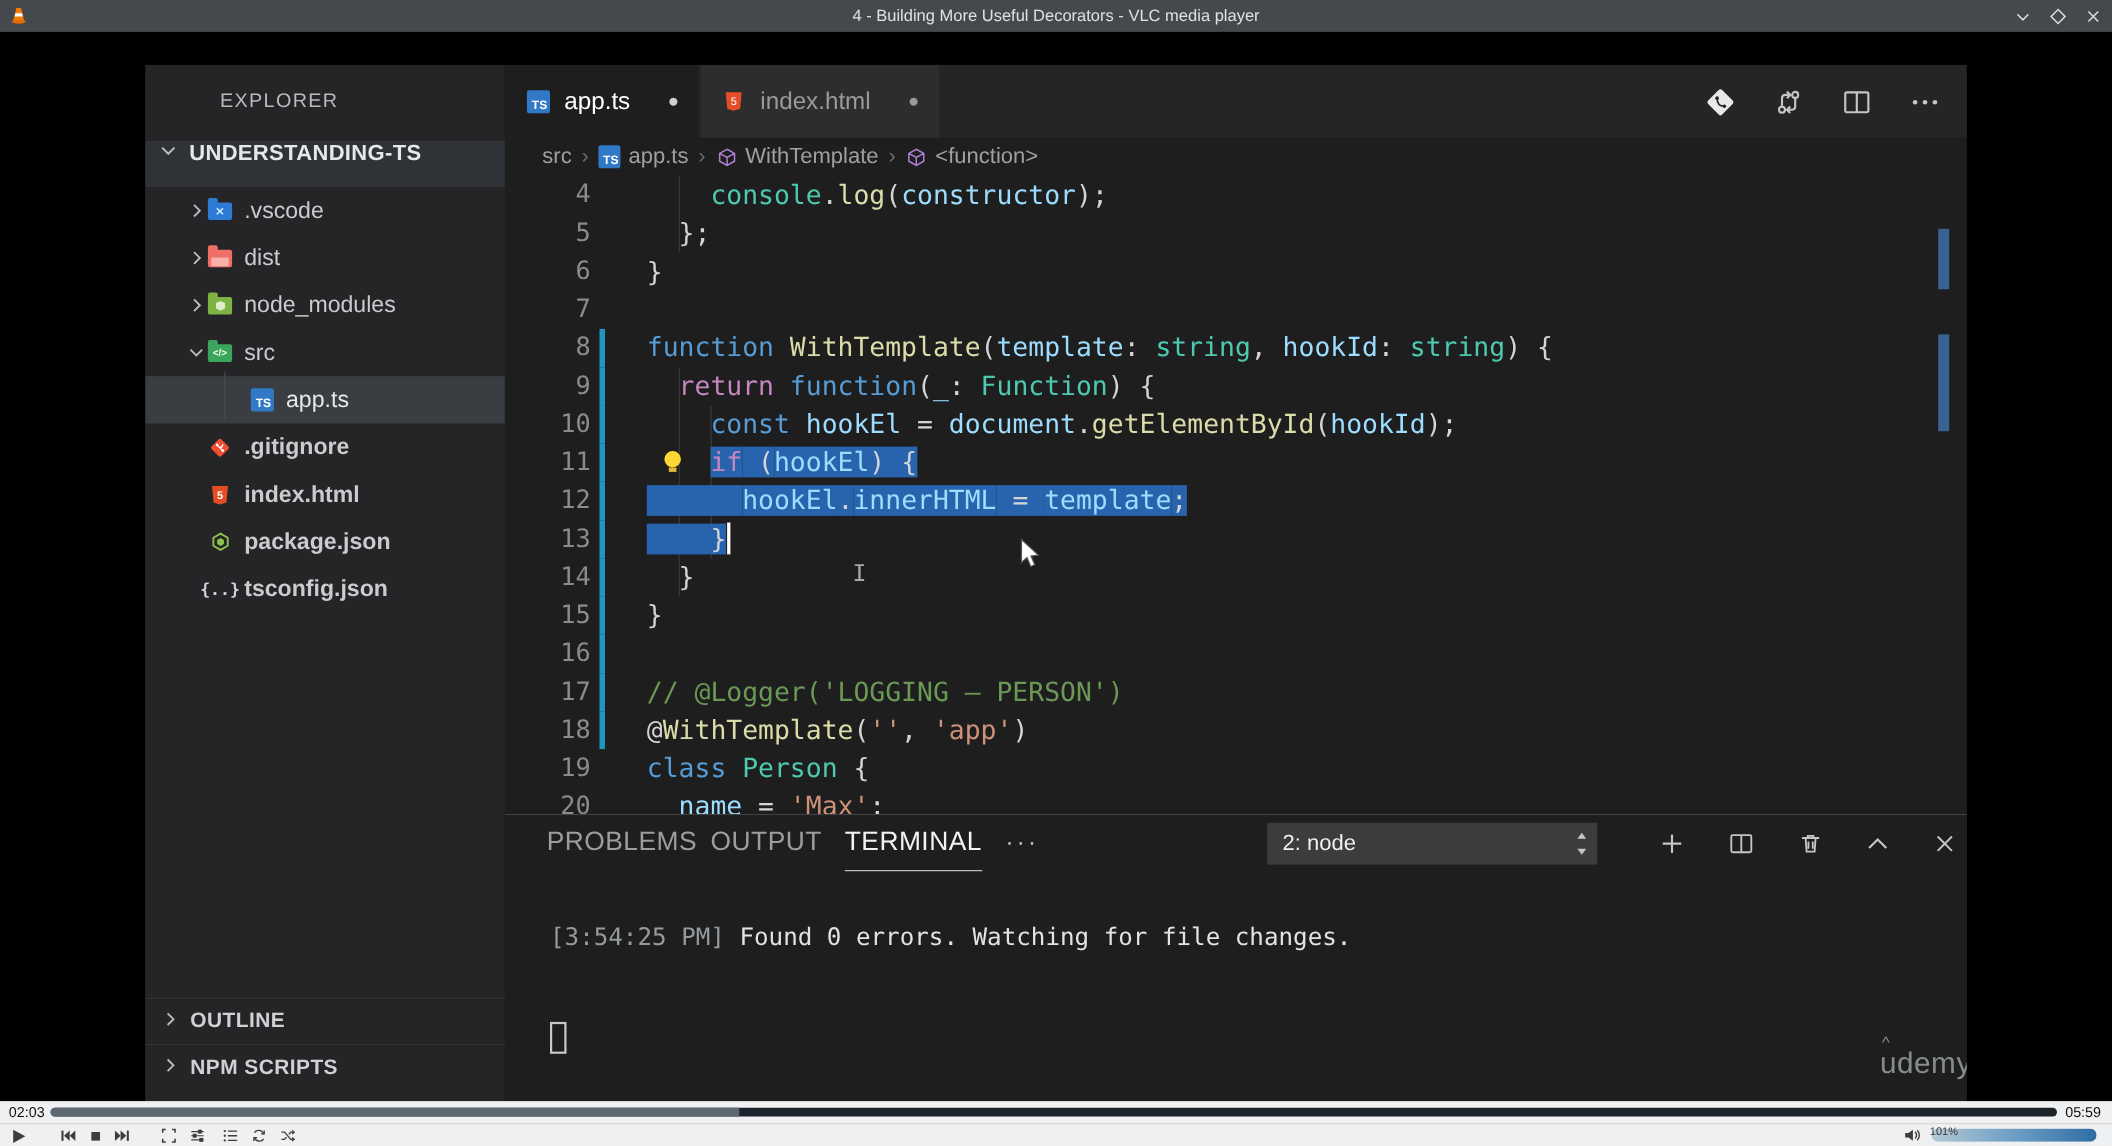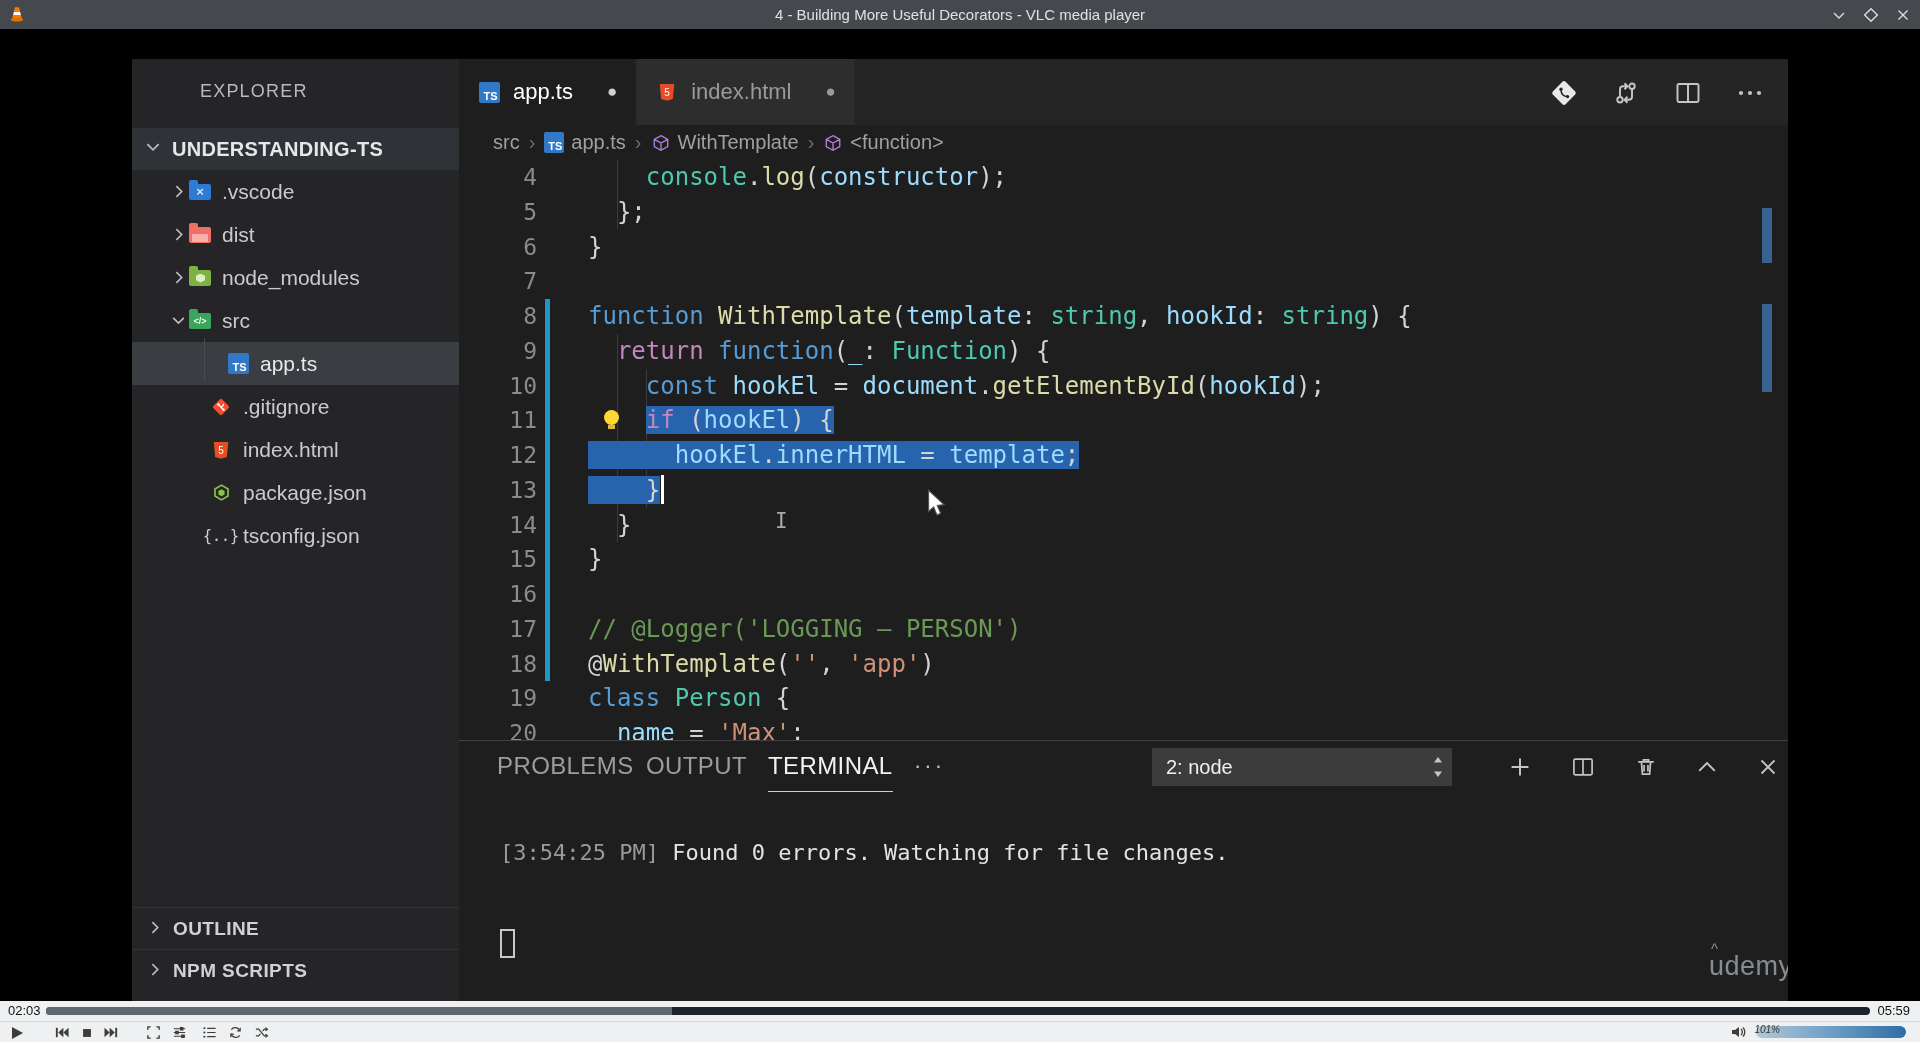--- a/index.html
+++ b/index.html
@@ -14,30 +14,30 @@
   .winbtn{width:18px;height:18px;display:flex;align-items:center;justify-content:center;cursor:default;}
   #menubar{position:absolute;left:0;top:29px;width:1920px;height:30px;background:#eff0f1;
            display:flex;align-items:center;padding-left:6px;box-sizing:border-box;border-bottom:1px solid #d9dadb;}
   .menu-item{font-size:15px;color:#1b1b1b;padding:0 13px;line-height:30px;}
   
   #video{position:absolute;left:0;top:59px;width:1920px;height:942px;background:#000;}
   #vscode{position:absolute;left:132px;top:0;width:1656px;height:942px;background:#1e1e1e;overflow:hidden;}
   
   #sidebar{position:absolute;left:0;top:0;width:327px;height:942px;background:#252528;border-right:1px solid #1b1b1b;}
   #exp-title{position:absolute;left:68px;top:22px;font-size:18px;color:#b8babc;letter-spacing:1.2px;}
-  #proj-row{position:absolute;left:0;top:69px;width:100%;height:42px;background:#2f3237;display:flex;align-items:center;}
+  #proj-row{position:absolute;left:0;top:69px;width:100%;height:42px;background:#2f3237;display:flex;align-items:flex-start;}
   #proj-row .twist{margin-left:12px;}
   #proj-row .plabel{margin-left:10px;color:#e6e7e9;font-weight:bold;font-size:20px;letter-spacing:.3px;}
   #tree{position:absolute;left:0;top:111px;width:100%;}
   .trow{position:relative;height:43px;display:flex;align-items:center;width:100%;box-sizing:border-box;}
   .trow.sel{background:#3a3d42;}
   .trow .lbl{font-size:21px;color:#c9cbcd;margin-left:10px;}
   .trow.sel .lbl{color:#e8e8e8;}
   .trow .twist{width:20px;display:flex;justify-content:center;}
-  .d-folder{padding-left:36px;} .d-file1{padding-left:77px;} .d-file2{padding-left:94px;}
+  .d-folder{padding-left:36px;} .d-file1{padding-left:56px;font-weight:bold;} .d-file2{padding-left:94px;}
   #src-guide{position:absolute;left:72px;top:279px;width:1px;height:43px;background:#4a4c50;}
   .side-sec{position:absolute;left:0;width:100%;height:42px;display:flex;align-items:center;border-top:1px solid #333;}
   .side-sec .slabel{margin-left:10px;color:#cfd1d3;font-weight:bold;font-size:19px;letter-spacing:.4px;}
   .side-sec .twist{margin-left:14px;}
   
   .fi{display:inline-flex;align-items:center;justify-content:center;width:24px;height:22px;flex:0 0 24px;}
   .fo{position:relative;width:22px;height:16px;border-radius:2px;}
   .fo::before{content:"";position:absolute;top:-4px;left:0;width:9px;height:5px;border-radius:2px 2px 0 0;background:inherit;}
   .fo-vscode{background:#2e7bd6;} .fo-vscode::after{content:"×";position:absolute;inset:0;color:#cfe6ff;
       font-weight:bold;font-size:13px;line-height:15px;text-align:center;}
@@ -97,21 +97,21 @@
   #watermark .uhat{position:absolute;left:2px;top:-11px;font-size:15px;color:#9aa0a4;}
   
   #cursor-arrow{position:absolute;left:793px;top:430px;}
   #cursor-ibeam{position:absolute;left:643px;top:450px;color:#a9a9a9;font-family:"DejaVu Sans Mono",monospace;font-size:21px;}
   
   #seekrow{position:absolute;left:0;top:1001px;width:1920px;height:20px;background:#eff0f1;}
   #t-elapsed{position:absolute;left:8px;top:2px;font-size:13px;color:#111;}
   #t-duration{position:absolute;right:10px;top:2px;font-size:13px;color:#111;}
   #groove{position:absolute;left:46px;top:6px;width:1824px;height:8px;border-radius:4px;background:#1d232b;}
   #played{position:absolute;left:0;top:0;height:8px;border-radius:4px 0 0 4px;background:#5d6873;}
-  #ctrlrow{position:absolute;left:0;top:1021px;width:1920px;height:21px;background:#eff0f1;border-top:1px solid #d7d8d9;font-style:italic;}
+  #ctrlrow{position:absolute;left:0;top:1021px;width:1920px;height:21px;background:#eff0f1;border-top:1px solid #d7d8d9;}
   .vbtn{position:absolute;top:2px;width:18px;height:17px;display:flex;align-items:center;justify-content:center;}
   #vol-label{position:absolute;right:140px;top:2px;font-size:10px;color:#333;z-index:2;}
   #vol-speaker{position:absolute;right:172px;top:2px;}
   #vol-slider{position:absolute;right:14px;top:4px;width:150px;height:12px;border-radius:6px;background:#cfd4d8;overflow:hidden;}
   #vol-fill{height:100%;background:linear-gradient(to right,#b4c8d4,#6d9ec6,#2e6da4);}
 </style>
 </head>
 <body>
 
 <div id="stage">

